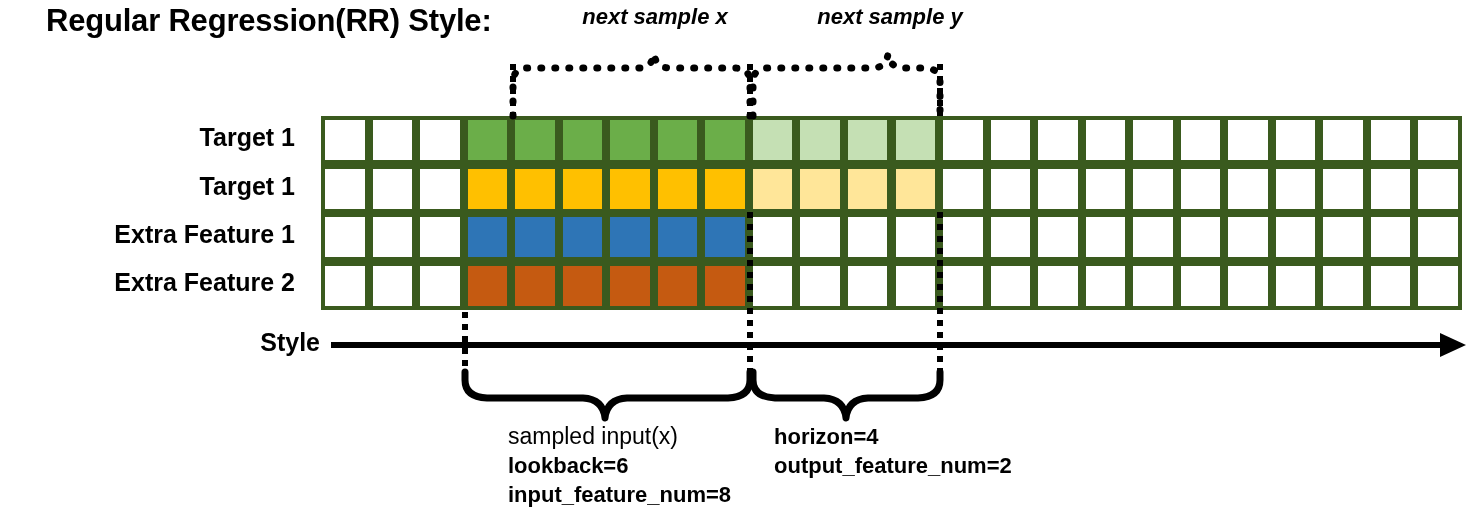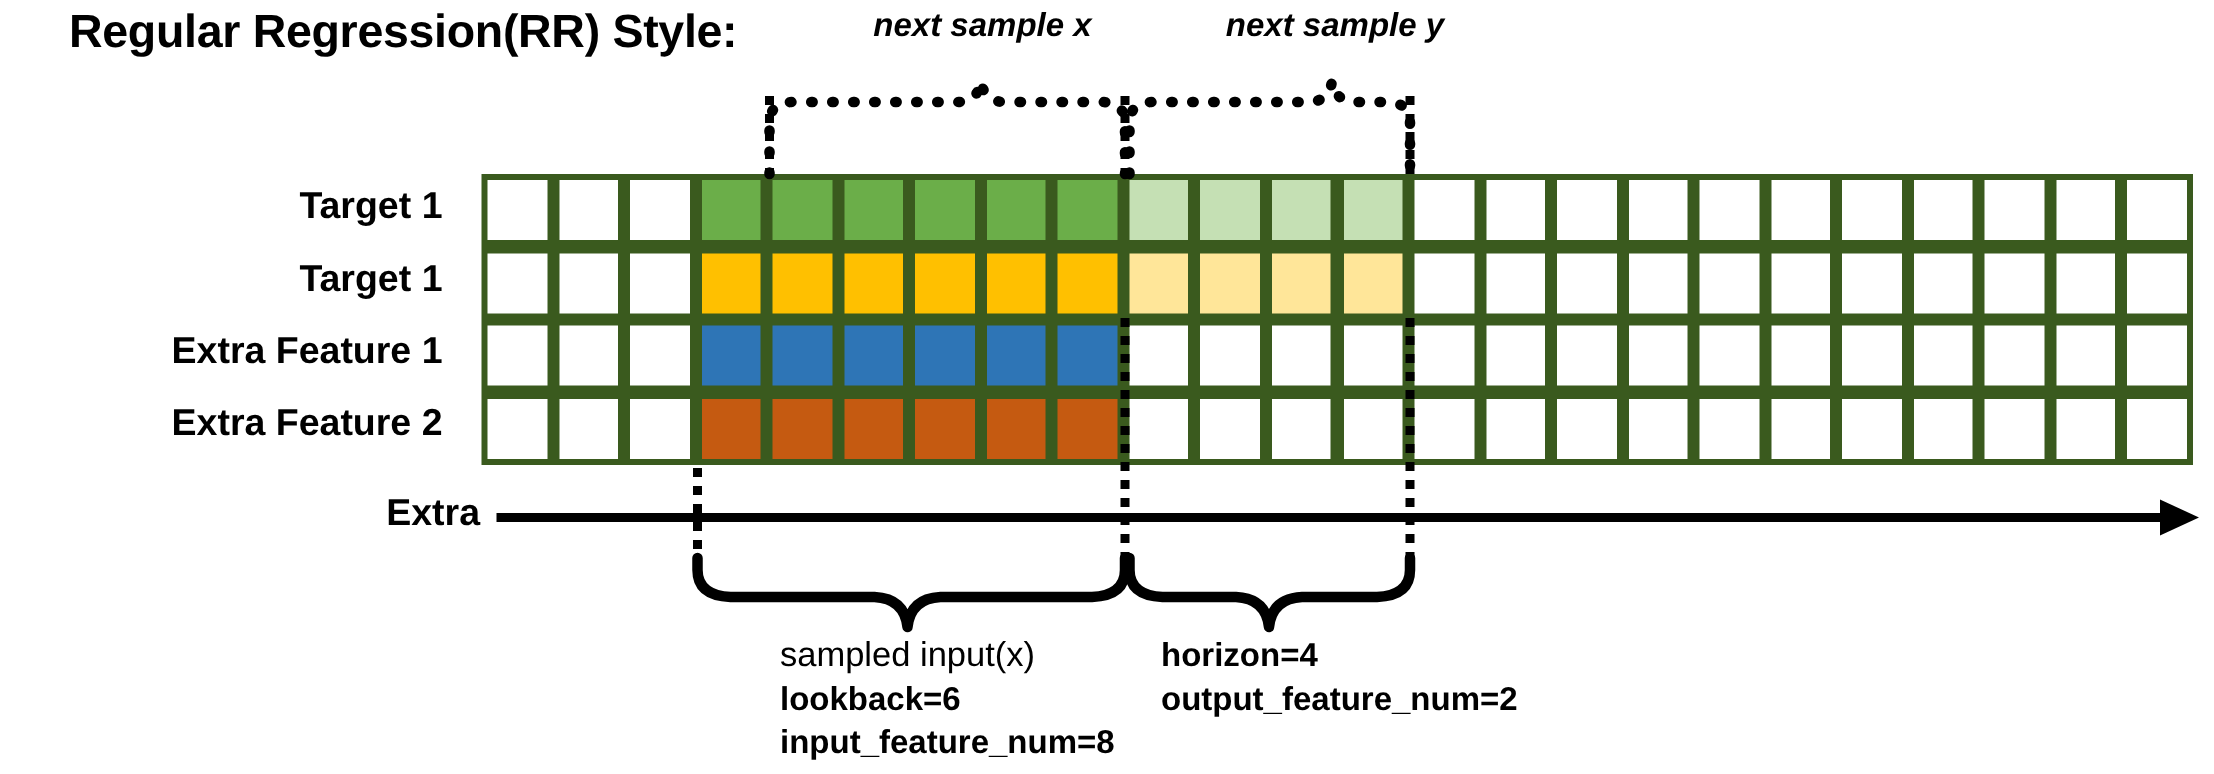--- a/index.html
+++ b/index.html
@@ -187,21 +187,21 @@
         <div class="cell" style="background: rgb(255, 255, 255); left: 812.208px; width: 39.5417px;"></div>
         <div class="cell" style="background: rgb(255, 255, 255); left: 859.75px; width: 39.5417px;"></div>
         <div class="cell" style="background: rgb(255, 255, 255); left: 907.292px; width: 39.5417px;"></div>
         <div class="cell" style="background: rgb(255, 255, 255); left: 954.833px; width: 39.5417px;"></div>
         <div class="cell" style="background: rgb(255, 255, 255); left: 1002.38px; width: 39.5417px;"></div>
         <div class="cell" style="background: rgb(255, 255, 255); left: 1049.92px; width: 39.5417px;"></div>
         <div class="cell" style="background: rgb(255, 255, 255); left: 1097.46px; width: 39.5417px;"></div>
       </div>
     </div>
 
-  <div class="time-label">Extra</div>
+  <div class="time-label">Style</div>
   <div class="axis-line"></div>
   <div class="axis-head"></div>
 
   <div class="vdot" style="left:510px;top:64px;height:52px;"></div>
   <div class="vdot" style="left:747px;top:64px;height:52px;"></div>
   <div class="vdot" style="left:937px;top:64px;height:52px;"></div>
 
   <div class="vdot" style="left:462px;top:312px;height:62px;"></div>
   <div class="vdot" style="left:747px;top:212px;height:162px;"></div>
   <div class="vdot" style="left:937px;top:212px;height:162px;"></div>
@@ -213,21 +213,21 @@
     <path d="M753,116 L753,82 Q753,68 769,68 L872,68 Q886,68 888,54 Q890,68 904,68 L924,68 Q940,68 940,82 L940,116" fill="none" stroke="#000" stroke-width="7" stroke-linecap="round" stroke-dasharray="1 13"></path>
 
     <path d="M465,372 L465,380 Q465,397 487,398 L583,398 Q603,399 605,418 Q607,399 627,398 L728,398 Q750,397 750,380 L750,372" fill="none" stroke="#000" stroke-width="7" stroke-linecap="round" stroke-linejoin="round"></path>
 
     <path d="M753,372 L753,380 Q753,397 775,398 L824,398 Q844,399 846,418 Q848,399 868,398 L918,398 Q940,397 940,380 L940,372" fill="none" stroke="#000" stroke-width="7" stroke-linecap="round" stroke-linejoin="round"></path>
   </svg>
 
   <div class="brace-cap" style="left:795px;top:4px;width:190px;">next sample y</div>
   <div class="brace-cap" style="left:560px;top:4px;width:190px;">next sample x</div>
 
-  <div class="note" style="left:520px;top:422px;">
+  <div class="note" style="left:508px;top:422px;">
     <div class="hdr">sampled input(x)</div>
     <div>lookback=6</div>
     <div>input_feature_num=8</div>
   </div>
   <div class="note" style="left:774px;top:422px;">
     <div>horizon=4</div>
     <div>output_feature_num=2</div>
   </div>
 
 </div>

